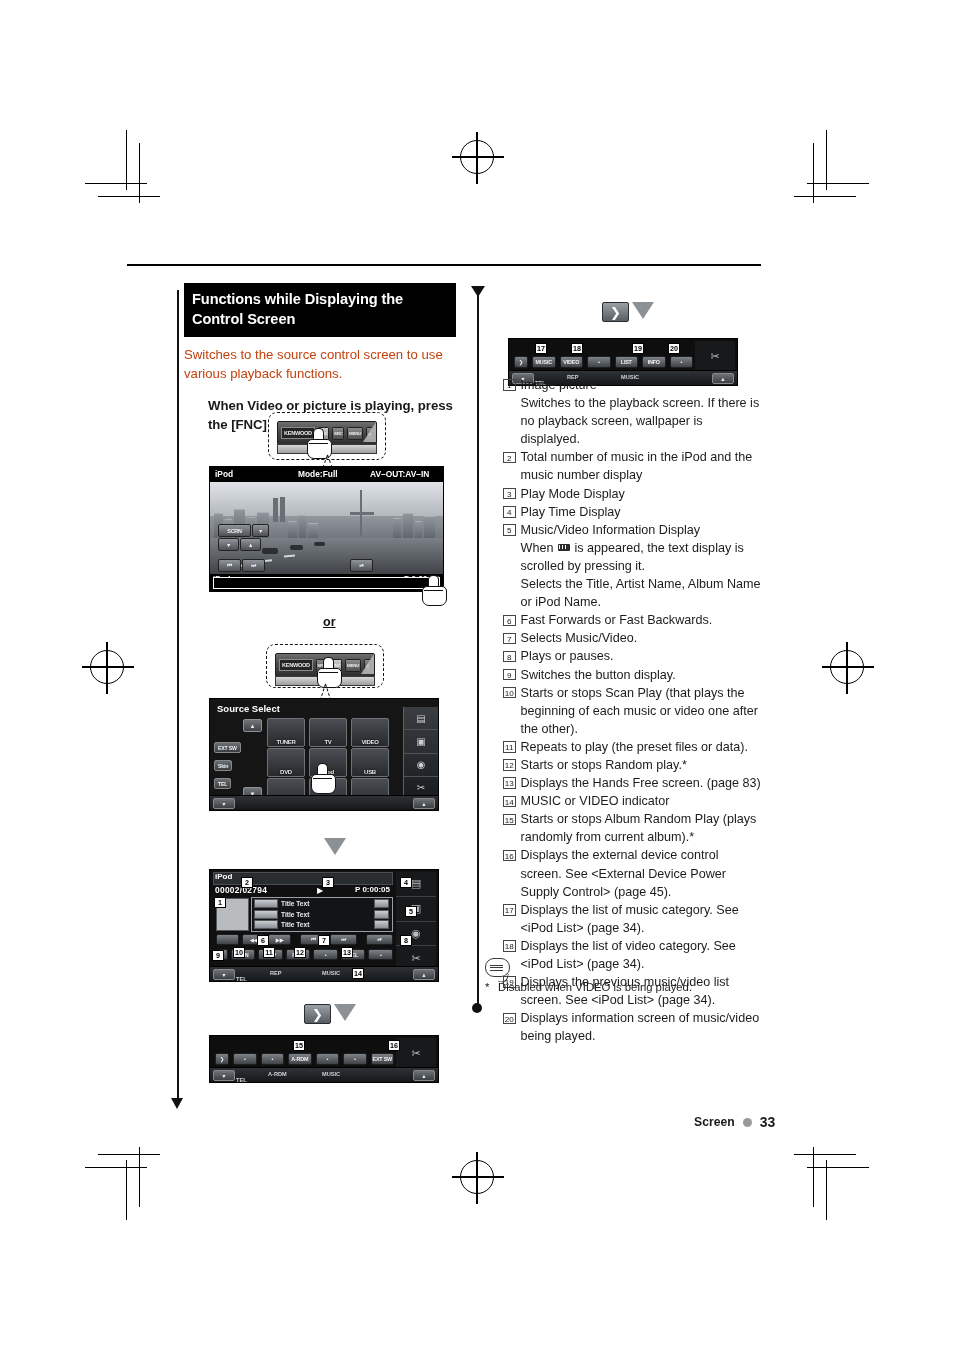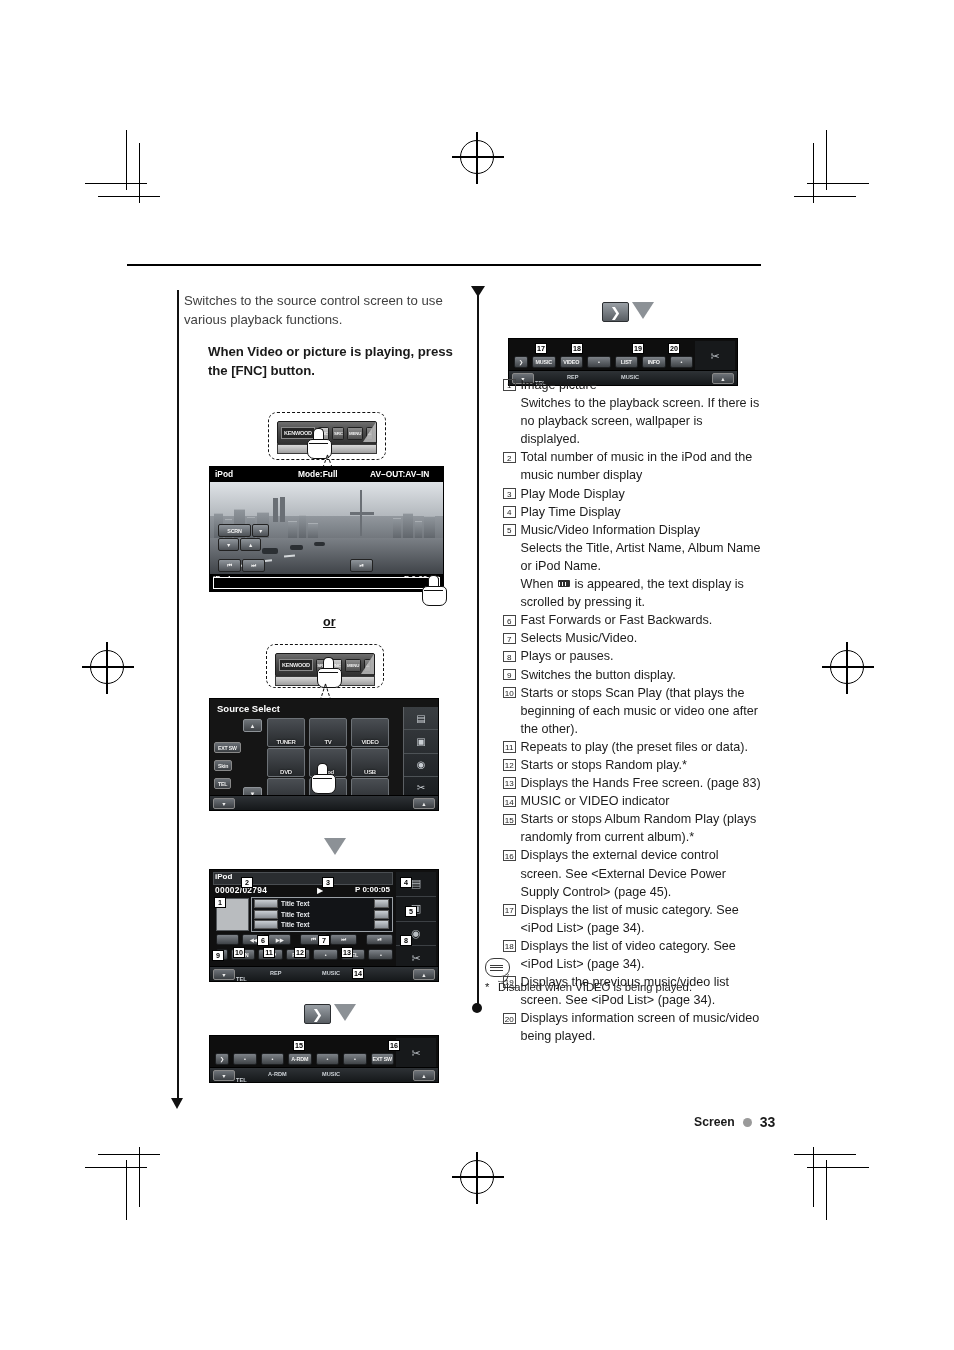--- a/index.html
+++ b/index.html
@@ -16,21 +16,21 @@
   .reg:before{left:50%;top:-9px;width:1.4px;height:52px;margin-left:-0.7px;}
   .reg:after{top:50%;left:-9px;height:1.4px;width:52px;margin-top:-0.7px;}
 
   
   .toprule{position:absolute;left:127px;top:264px;width:634px;height:1.6px;background:#000;}
 
   
   #leftcol{position:absolute;left:184px;top:283px;width:272px;}
   .secthead{background:#000;color:#fff;font-weight:bold;font-size:14.6px;
             line-height:20px;padding:6px 8px 8px 8px;letter-spacing:-0.1px;}
-  .lead{font-size:13.2px;line-height:18.5px;margin-top:9px;color:#404040;}
+  .lead{font-size:13.2px;line-height:18.5px;margin-top:9px;color:#c2410c;}
   .step{font-size:13.2px;line-height:18.6px;font-weight:bold;margin-top:14px;
         margin-left:24px;letter-spacing:-0.05px;}
 
   
   .flowline{position:absolute;left:177px;top:290px;width:1.5px;height:810px;background:#111;}
   .flowhead{position:absolute;left:171px;top:1098px;width:0;height:0;
             border-left:6.5px solid transparent;border-right:6.5px solid transparent;
             border-top:11px solid #111;}
   .collineR{position:absolute;left:477px;top:288px;width:1.6px;height:720px;background:#111;}
   .colheadR{position:absolute;left:470.5px;top:286px;width:0;height:0;
@@ -242,20 +242,21 @@
 
 <div class="toprule"></div>
 
 <div class="flowline"></div>
 <div class="flowhead"></div>
 <div class="colheadR"></div>
 <div class="collineR"></div>
 <div class="coldotR"></div>
 
 <div id="leftcol">
+  <div class="secthead">Functions while Displaying the Control Screen</div>
   <div class="lead">Switches to the source control screen to use various playback functions.</div>
   <div class="step">When Video or picture is playing, press the [FNC] button.</div>
 </div>
 
 <div class="facewrap" style="left:268px;top:412px;width:118px;height:48px;">
   <div class="faceplate">
     <span class="kwd">KENWOOD</span>
     <span class="fbtn hl">FNC</span>
     <span class="fbtn">SRC</span>
     <span class="fbtn">MENU</span>
@@ -543,22 +544,22 @@
       <div class="itxt">Play Mode Display</div>
     </div>
     <div class="item">
       <div class="numbox">4</div>
       <div class="itxt">Play Time Display</div>
     </div>
     <div class="item">
       <div class="numbox">5</div>
       <div class="itxt">Music/Video Information Display</div>
     </div>
+    <div class="sub"><span>When </span><span class="inlinebtn"></span><span> is appeared, the text display is scrolled by pressing it.</span></div>
     <div class="sub">Selects the Title, Artist Name, Album Name or iPod Name.</div>
-    <div class="sub"><span>When </span><span class="inlinebtn"></span><span> is appeared, the text display is scrolled by pressing it.</span></div>
     <div class="item">
       <div class="numbox">6</div>
       <div class="itxt">Fast Forwards or Fast Backwards.</div>
     </div>
     <div class="item">
       <div class="numbox">7</div>
       <div class="itxt">Selects Music/Video.</div>
     </div>
     <div class="item">
       <div class="numbox">8</div>

